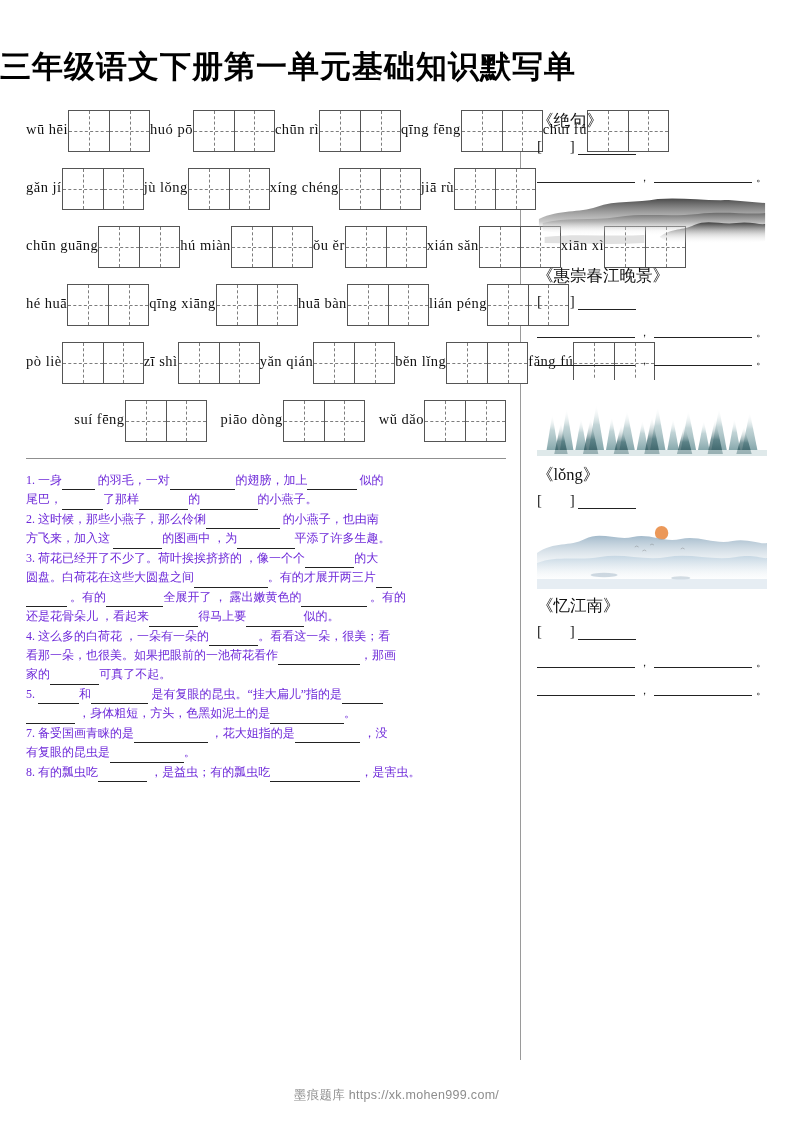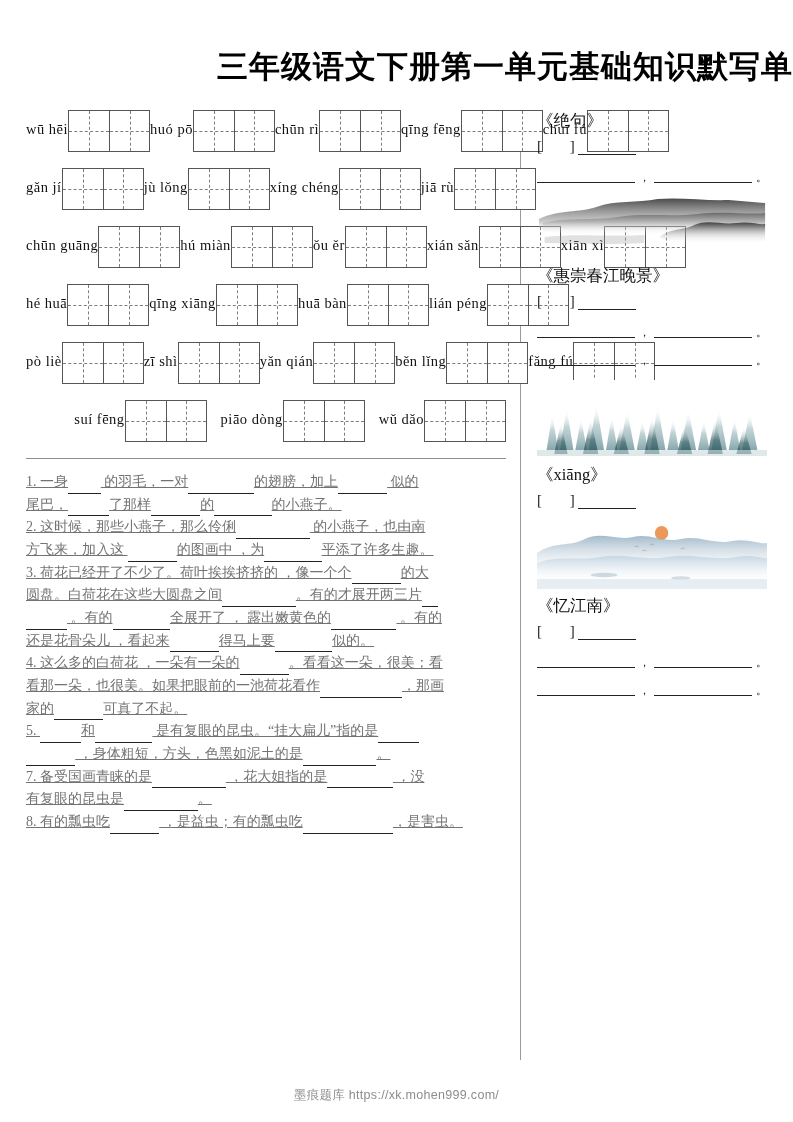--- a/index.html
+++ b/index.html
@@ -11,21 +11,21 @@
     width: 793px;
     height: 1122px;
     position: relative;
     font-family: "Liberation Serif", "DejaVu Serif", serif;
     color: #1a1a1a;
     overflow: hidden;
   }
 
   
   .page-title {
-    text-align: right;
+    text-align: left;
     font-family: "Liberation Sans", sans-serif;
     font-weight: bold;
     font-size: 31px;
     letter-spacing: 1px;
     margin: 0;
     padding: 46px 0 0 0;
     color: #000;
   }
 
   
@@ -115,25 +115,24 @@
   .section-rule {
     border: none;
     border-top: 1px solid #8f8f8f;
     margin: 14px 0 12px 0;
     width: 100%;
   }
 
   
   .passage {
     font-family: "Liberation Serif", "DejaVu Serif", serif;
-    font-size: 14px;
+    font-size: 12px;
     line-height: 1.62;
-    color: #737373;
+    color: #6d28d9;
     text-align: justify;
-    text-decoration: underline;
   }
   .passage p {
     margin: 0 0 0 0;
   }
   .blk {
     display: inline-block;
     border-bottom: 1px solid #222;
     vertical-align: bottom;
     height: 1.05em;
   }
@@ -533,21 +532,21 @@
         <path d="M80,74 L88,44 L96,74 Z"></path>
           <path d="M112,74 L120,36 L128,74 Z"></path>
         <path d="M146,74 L154,44 L162,74 Z"></path>
           <path d="M178,74 L186,38 L194,74 Z"></path>
         <path d="M208,74 L216,46 L224,74 Z"></path>
       </g>
       <rect x="0" y="70" width="240" height="6" fill="#c9dadc" opacity="0.6"></rect>
     </svg>
 
     <div class="poem-block">
-      <div class="poem-title">《xiāng》</div>
+      <div class="poem-title">《lǒng》</div>
       <div class="poem-author">
         <span>[</span>
         <span style="display:inline-block;width:22px;"></span><span>]</span><span class="author-blank"></span>
       </div>
     </div>
 
     <svg class="deco deco-village" viewBox="0 0 240 70" preserveAspectRatio="none">
       <defs>
         <linearGradient id="vg1" x1="0" y1="0" x2="0" y2="1">
           <stop offset="0%" stop-color="#c3d5e2" stop-opacity="0.9"></stop>

